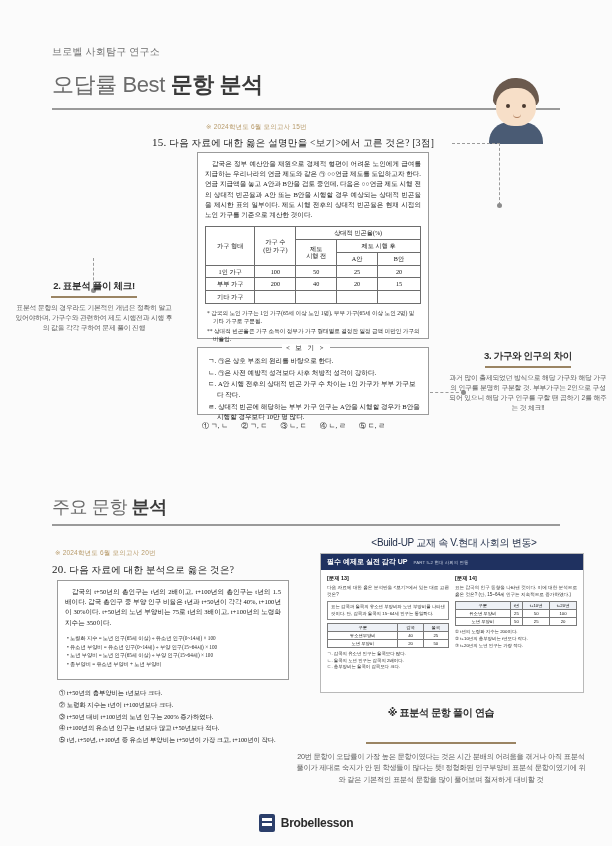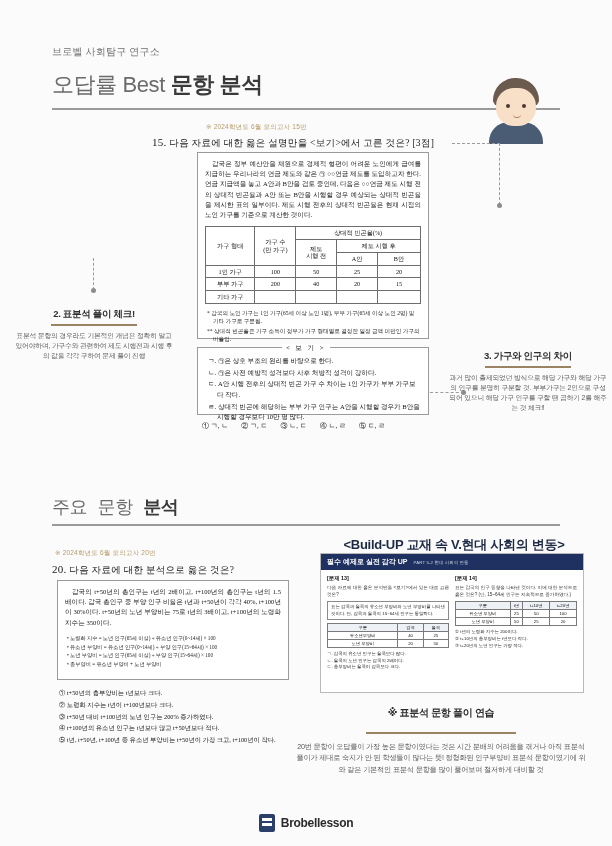--- a/index.html
+++ b/index.html
@@ -24,21 +24,21 @@
   .title1{
     position:absolute;left:52px;top:70px;
     font-size:22px;color:#6b6b6b;font-weight:400;letter-spacing:-.4px;
   }
   .title1 b{color:#3a3a3a;font-weight:700;}
   .rule1{
     position:absolute;left:52px;top:108px;width:508px;height:2px;background:#9a9a9a;
   }
   .title2{
     position:absolute;left:52px;top:495px;
-    font-size:18px;color:#6b6b6b;font-weight:400;letter-spacing:-.4px;font-family:Liberation Mono, monospace;
+    font-size:18px;color:#6b6b6b;font-weight:400;letter-spacing:-.4px;
   }
   .title2 b{color:#3a3a3a;font-weight:700;}
   .rule2{
     position:absolute;left:52px;top:524px;width:508px;height:2px;background:#9a9a9a;
   }
   .avatar-wrap{position:absolute;left:652px;top:78px;width:56px;height:62px;}
   .av-hair{position:absolute;left:4px;top:0;width:46px;height:28px;background:#6b5a4e;border-radius:23px 23px 6px 6px;}
   .av-face{position:absolute;left:7px;top:10px;width:40px;height:38px;background:#f7dfc8;border-radius:18px;}
   .av-eye{position:absolute;width:4px;height:4px;background:#4a3a30;border-radius:50%;top:26px;}
   .av-eye.l{left:17px;} .av-eye.r{left:33px;}
@@ -101,21 +101,21 @@
     width:86px;height:1.6px;background:#9a8463;margin:0 auto 5px auto;
   }
   .callout p{
     margin:0;font-size:6.8px;line-height:1.5;color:#585858;letter-spacing:-.2px;
   }
   .dot{position:absolute;width:5px;height:5px;border-radius:50%;background:#8c8c8c;}
   .dline{position:absolute;border-left:1px dashed #9b9b9b;}
   .dline.h{border-left:none;border-top:1px dashed #9b9b9b;}
   
   .bu-title{
-    position:absolute;font-size:13px;font-weight:700;color:#1d2a45;letter-spacing:-.3px;
+    position:absolute;font-size:10px;font-weight:400;color:#1d2a45;letter-spacing:-.3px;
   }
   .bu-panel{
     position:absolute;border:1px solid #b9b9b9;background:#fff;box-sizing:border-box;
   }
   .bu-bar{
     background:#1f3160;color:#fff;font-size:7px;font-weight:700;
     padding:3px 6px;display:flex;align-items:center;gap:6px;
   }
   .bu-bar .sub{font-size:4.4px;font-weight:400;color:#c6cede;letter-spacing:.1px;}
   .bu-cols{display:flex;gap:6px;padding:5px 6px 6px 6px;}
@@ -124,21 +124,21 @@
   .bu-col p{margin:0 0 3px 0;font-size:4.6px;line-height:1.45;color:#333;text-align:justify;}
   .bu-box{border:.7px solid #8a8a8a;padding:2px 3px;font-size:4.4px;line-height:1.45;color:#222;margin-bottom:3px;}
   table.bu{
     border-collapse:collapse;width:100%;font-size:4.3px;color:#111;margin-bottom:3px;
   }
   table.bu th,table.bu td{border:.6px solid #7a7a7a;text-align:center;padding:1px 0;font-weight:400;}
   table.bu th{background:#eef1f6;}
   .bu-ch{font-size:4.4px;line-height:1.5;color:#222;}
   
   .bn{position:absolute;text-align:center;width:100%;}
-  .bn h4{margin:0 0 12px 0;font-size:10px;font-weight:700;color:#2e2e2e;letter-spacing:-.3px;}
+  .bn h4{margin:0 0 22px 0;font-size:10px;font-weight:700;color:#2e2e2e;letter-spacing:-.3px;}
   .bn .uline{width:150px;height:1.6px;background:#9a8463;margin:0 auto 7px auto;}
   .bn p{margin:0;font-size:7.2px;line-height:1.62;color:#5a5a5a;letter-spacing:-.2px;}
   
   .footer{position:absolute;left:0;bottom:14px;width:100%;display:flex;justify-content:center;align-items:center;gap:6px;}
   .f-logo{width:16px;height:18px;background:#2c3f6b;border-radius:2px;position:relative;}
   .f-logo:after{content:"";position:absolute;left:3px;top:4px;width:10px;height:3px;background:#fff;box-shadow:0 5px 0 #fff;}
   .f-name{font-size:12px;font-weight:700;color:#2b2b2b;letter-spacing:-.3px;}
 </style>
 </head>
 <body>
@@ -236,21 +236,21 @@
     <span>② ㄱ, ㄷ</span>
     <span>③ ㄴ, ㄷ</span>
     <span>④ ㄴ, ㄹ</span>
     <span>⑤ ㄷ, ㄹ</span>
   </div>
 
 
   <div class="dline" style="left:93px;top:258px;height:32px;"></div>
   <div class="dot" style="left:91px;top:288px;"></div>
   <div class="dline h" style="left:94px;top:265px;width:0px;"></div>
-  <div class="callout" style="left:14px;top:308px;width:160px;">
+  <div class="callout" style="left:14px;top:280px;width:160px;">
     <h4>2. 표분석 풀이 체크!</h4>
     <div class="uline"></div>
     <p>표분석 문항의 경우라도 기본적인 개념은 정확히 알고 있어야하며, 가구수와 관련하여 제도 시행전과 시행 후의 값을 각각 구하여 문제 풀이 진행</p>
   </div>
 
   <div class="dline h" style="left:430px;top:392px;width:34px;"></div>
   <div class="dot" style="left:461px;top:390px;"></div>
   <div class="callout" style="left:449px;top:350px;width:158px;">
     <h4>3. 가구와 인구의 차이</h4>
     <div class="uline"></div>

